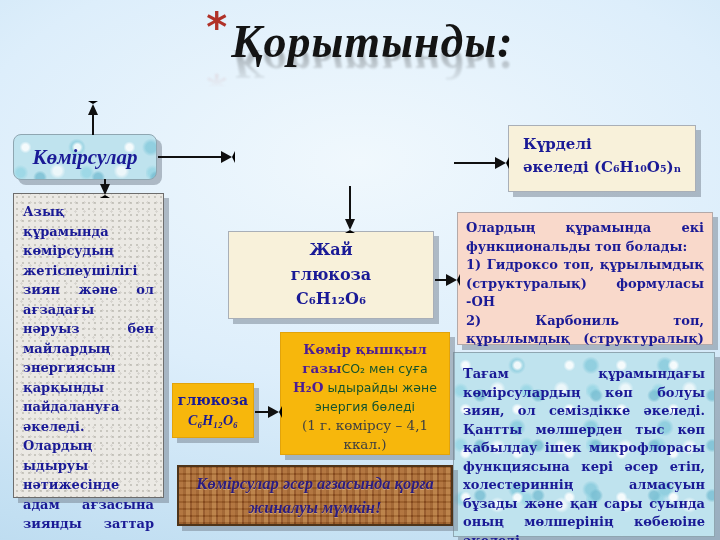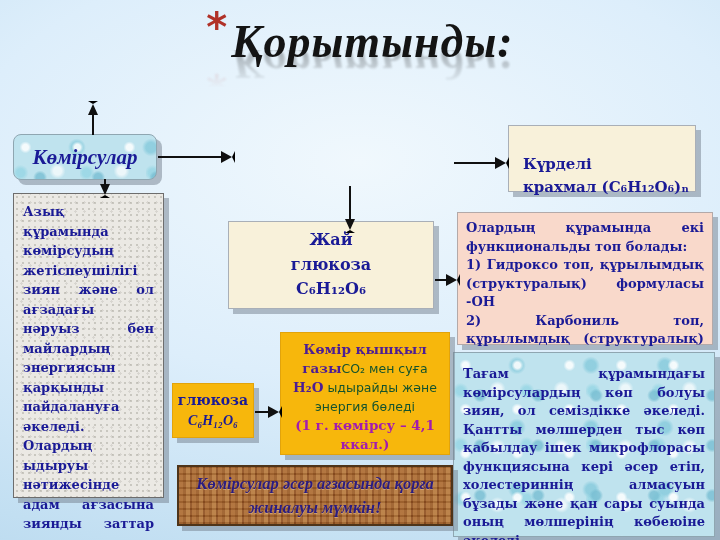--- a/index.html
+++ b/index.html
@@ -56,36 +56,36 @@
     mask-image:linear-gradient(to bottom, rgba(0,0,0,0) 30%, rgba(0,0,0,.85) 92%);
   }
 
   
   .banner{left:25px;top:70px;width:676px;height:50px;padding:11px 10px 0 13px;
     font-family:"DejaVu Sans", sans-serif;font-weight:bold;font-size:16px;}
   .carbs{left:13px;top:134px;width:144px;height:46px;display:flex;align-items:center;justify-content:center;
     font-family:"Liberation Serif", serif;font-style:italic;font-weight:bold;font-size:21px;border-radius:8px;}
   .classify{left:235px;top:134px;width:218px;height:52px;display:flex;flex-direction:column;
     align-items:center;justify-content:center;font-weight:bold;font-size:15px;line-height:1.35;text-align:center;}
-  .complex{left:508px;top:125px;width:188px;height:67px;padding:27px 6px 0 14px;
+  .complex{left:508px;top:125px;width:188px;height:67px;padding:7px 6px 0 14px;
     font-weight:bold;font-size:15px;line-height:1.5;font-family:"DejaVu Serif","DejaVu Sans",serif;}
   .deficiency{left:13px;top:193px;width:151px;height:305px;padding:8px 9px;
     font-weight:bold;font-size:13px;line-height:19.5px;text-align:justify;}
-  .simple{left:228px;top:221px;width:206px;height:88px;display:flex;flex-direction:column;
+  .simple{left:228px;top:231px;width:206px;height:88px;display:flex;flex-direction:column;
     align-items:center;justify-content:center;font-weight:bold;font-size:16px;line-height:1.55;
     font-family:"DejaVu Serif","DejaVu Sans",serif;text-align:center;}
   .functional{left:457px;top:212px;width:256px;height:133px;padding:6px 8px;
     font-weight:bold;font-size:13px;line-height:18.5px;text-align:justify;}
   .excess{left:453px;top:352px;width:262px;height:185px;padding:12px 9px;
     font-weight:bold;font-size:13px;line-height:18.5px;text-align:justify;}
   .oxidation{left:280px;top:332px;width:170px;height:123px;padding:7px 8px;
     text-align:center;line-height:19px;font-size:13.5px;}
   .oxidation .strong{font-weight:bold;font-family:"DejaVu Serif","DejaVu Sans",serif;color:#4c1d95;}
   .oxidation .olive{font-family:"DejaVu Sans", sans-serif;font-size:12.5px;color:#14532d;}
-  .oxidation .energy{display:block;font-weight:bold;font-family:"DejaVu Serif","DejaVu Sans",serif;color:#a21caf;}
+  .oxidation .energy{display:block;font-weight:normal;font-family:"DejaVu Serif","DejaVu Sans",serif;color:#404040;}
   .glucose{left:172px;top:383px;width:82px;height:55px;display:flex;flex-direction:column;
     align-items:center;justify-content:center;font-weight:bold;font-size:14px;line-height:1.4;}
   .glucose .formula{font-family:"Liberation Serif","DejaVu Sans",serif;font-style:italic;}
   .storage{left:177px;top:465px;width:276px;height:61px;display:flex;align-items:center;justify-content:center;
     text-align:center;font-family:"Liberation Serif", serif;font-style:italic;font-weight:bold;
     font-size:16.5px;line-height:1.45;color:#2b1c80;padding:0 10px;text-shadow:0 1px 0 rgba(255,235,200,.35);}
 
   
   .shaft{position:absolute;background:#101010;}
   .ah{position:absolute;width:0;height:0;border-style:solid;}
@@ -106,21 +106,21 @@
       <span class="star">*</span><span>Қорытынды:</span>
     </div>
   </div>
 
 
   <div class="box water-tex shadow carbs navy">Көмірсулар</div>
 
 
   <div class="box cream-tex shadow complex navy">
     <div>Күрделі</div>
-    <div>крахмал (C₆H₁₂O₆)ₙ</div>
+    <div>әкеледі (C₆H₁₀O₅)ₙ</div>
   </div>
 
   <div class="box gray-tex shadow deficiency navy">Азық құрамында көмірсудың жетіспеушілігі зиян және ол ағзадағы нәруыз бен майлардың энергиясын қарқынды пайдалануға әкеледі. Олардың ыдыруы нәтижесінде адам ағзасына зиянды заттар саны артады.</div>
 
   <div class="box cream-tex shadow simple navy">
     <div>Жай</div>
     <div>глюкоза</div>
     <div>C₆H₁₂O₆</div>
   </div>
 

